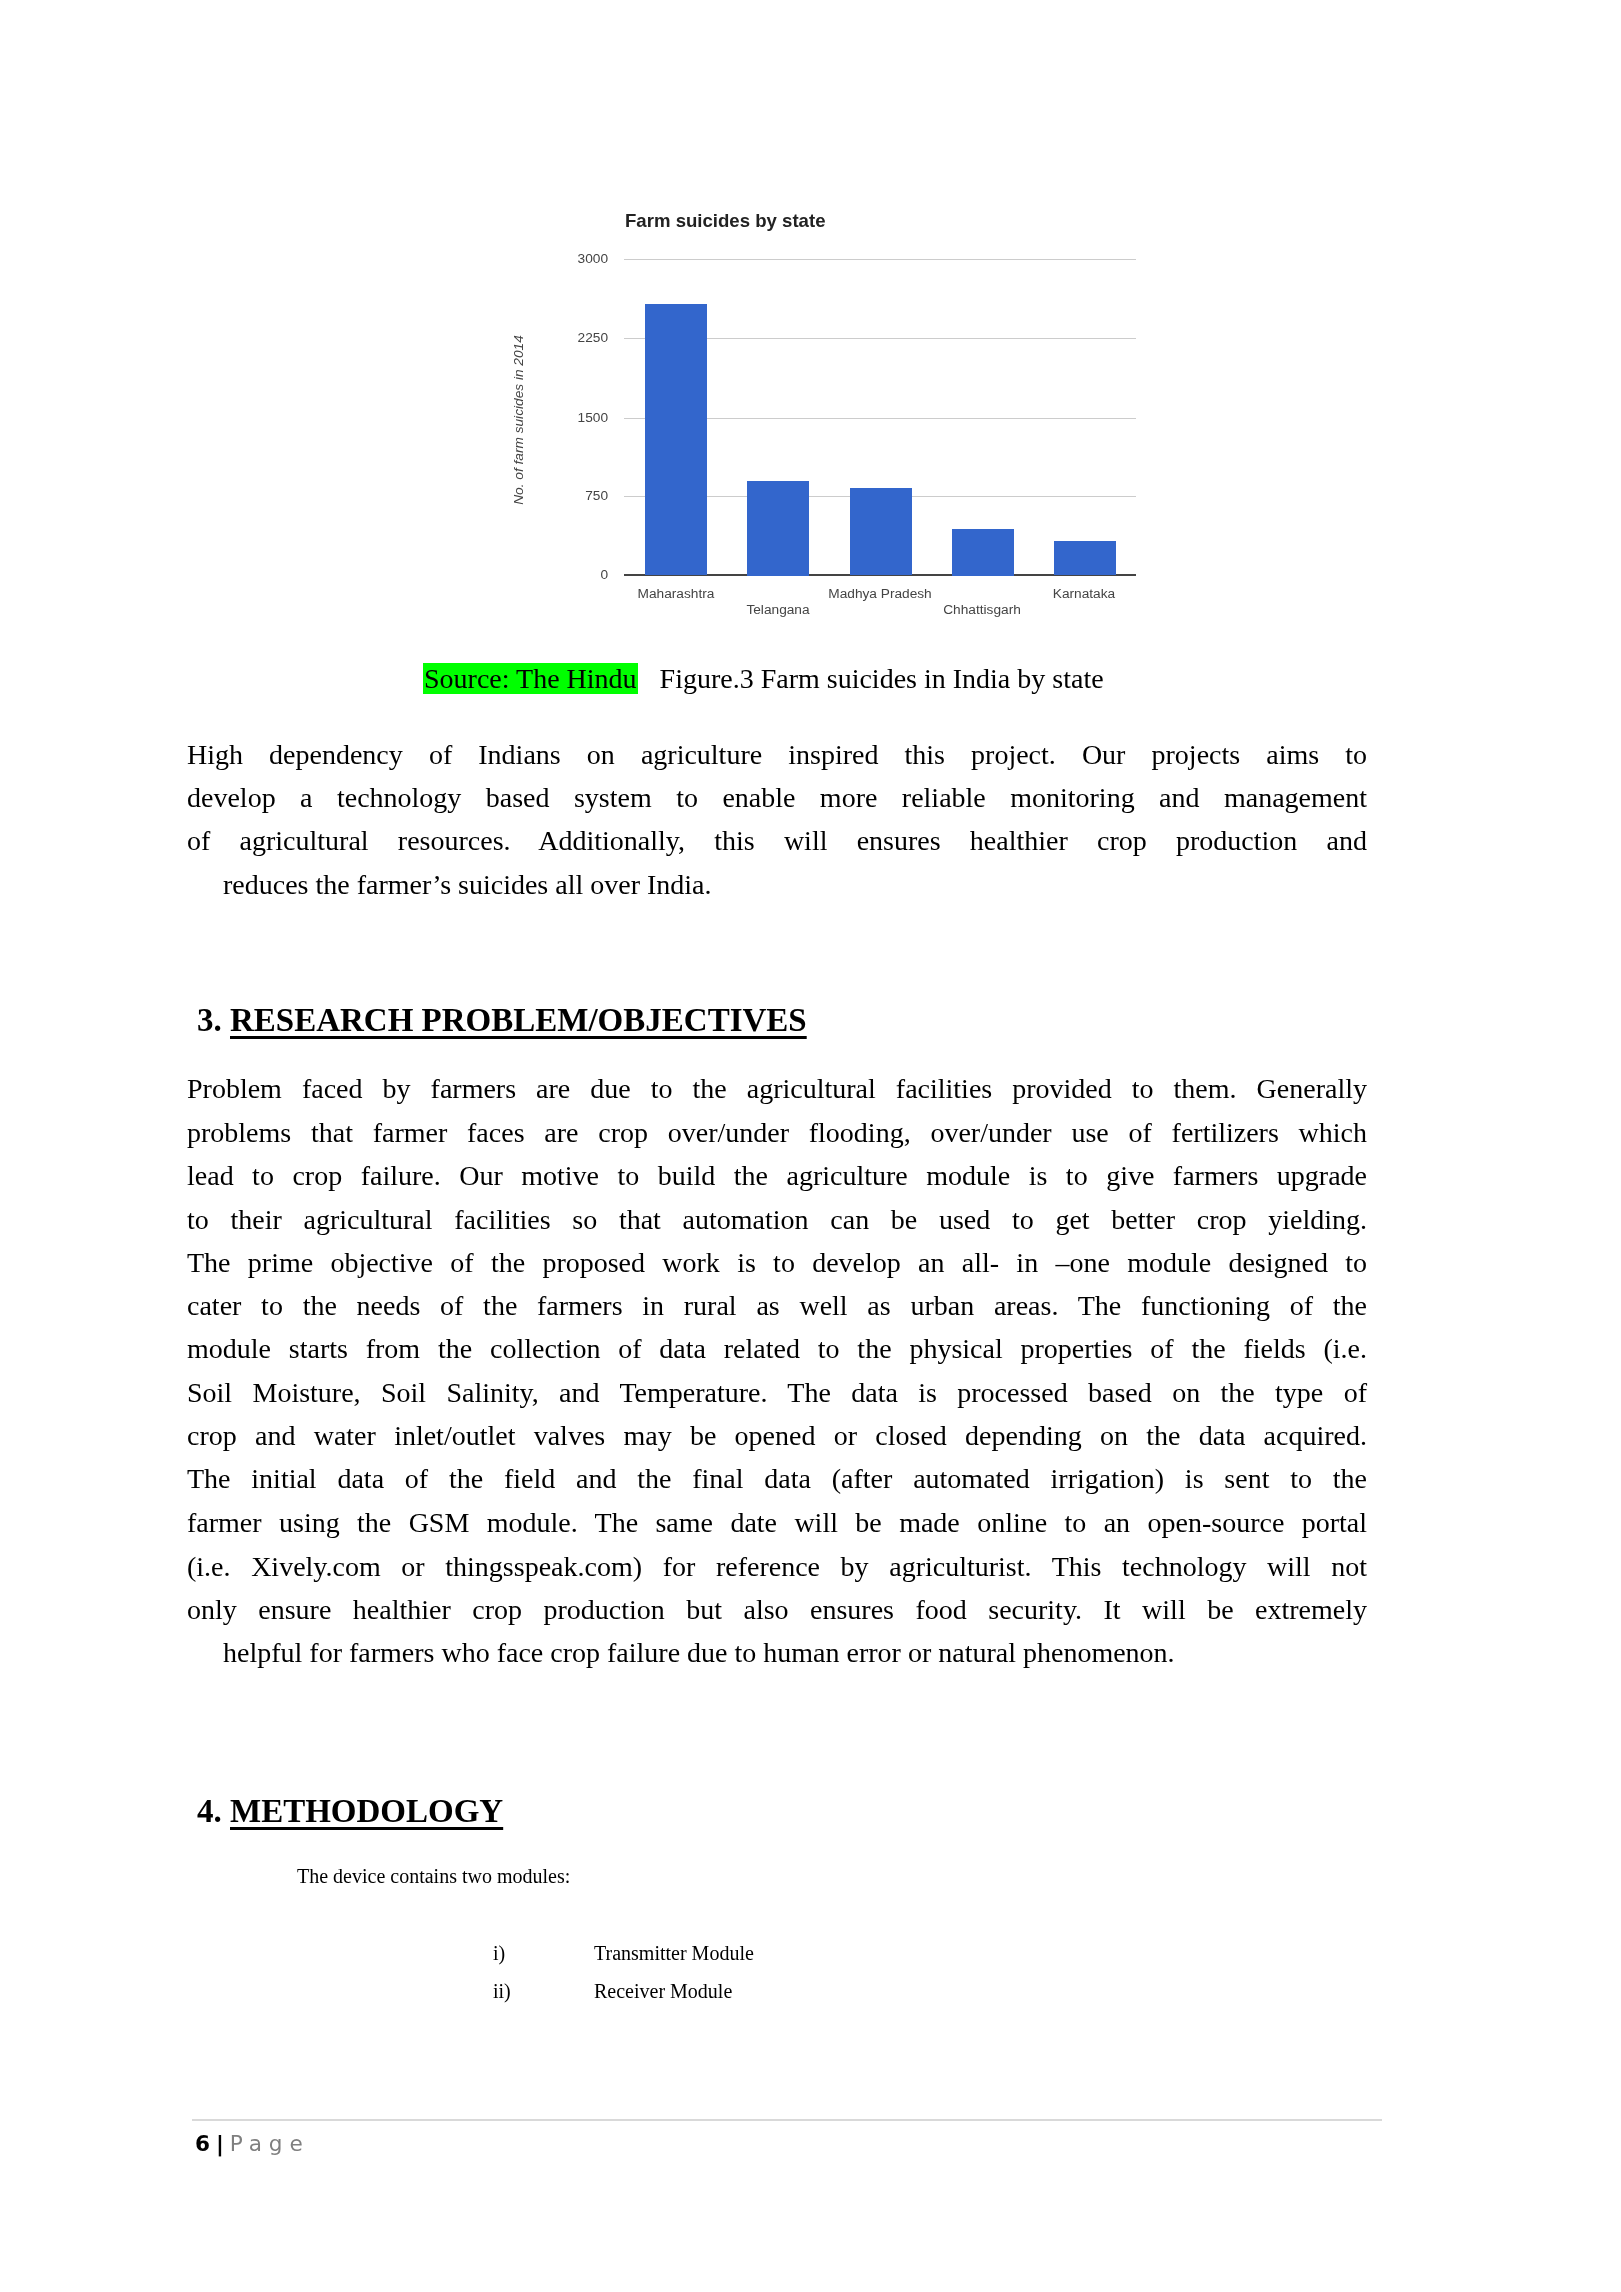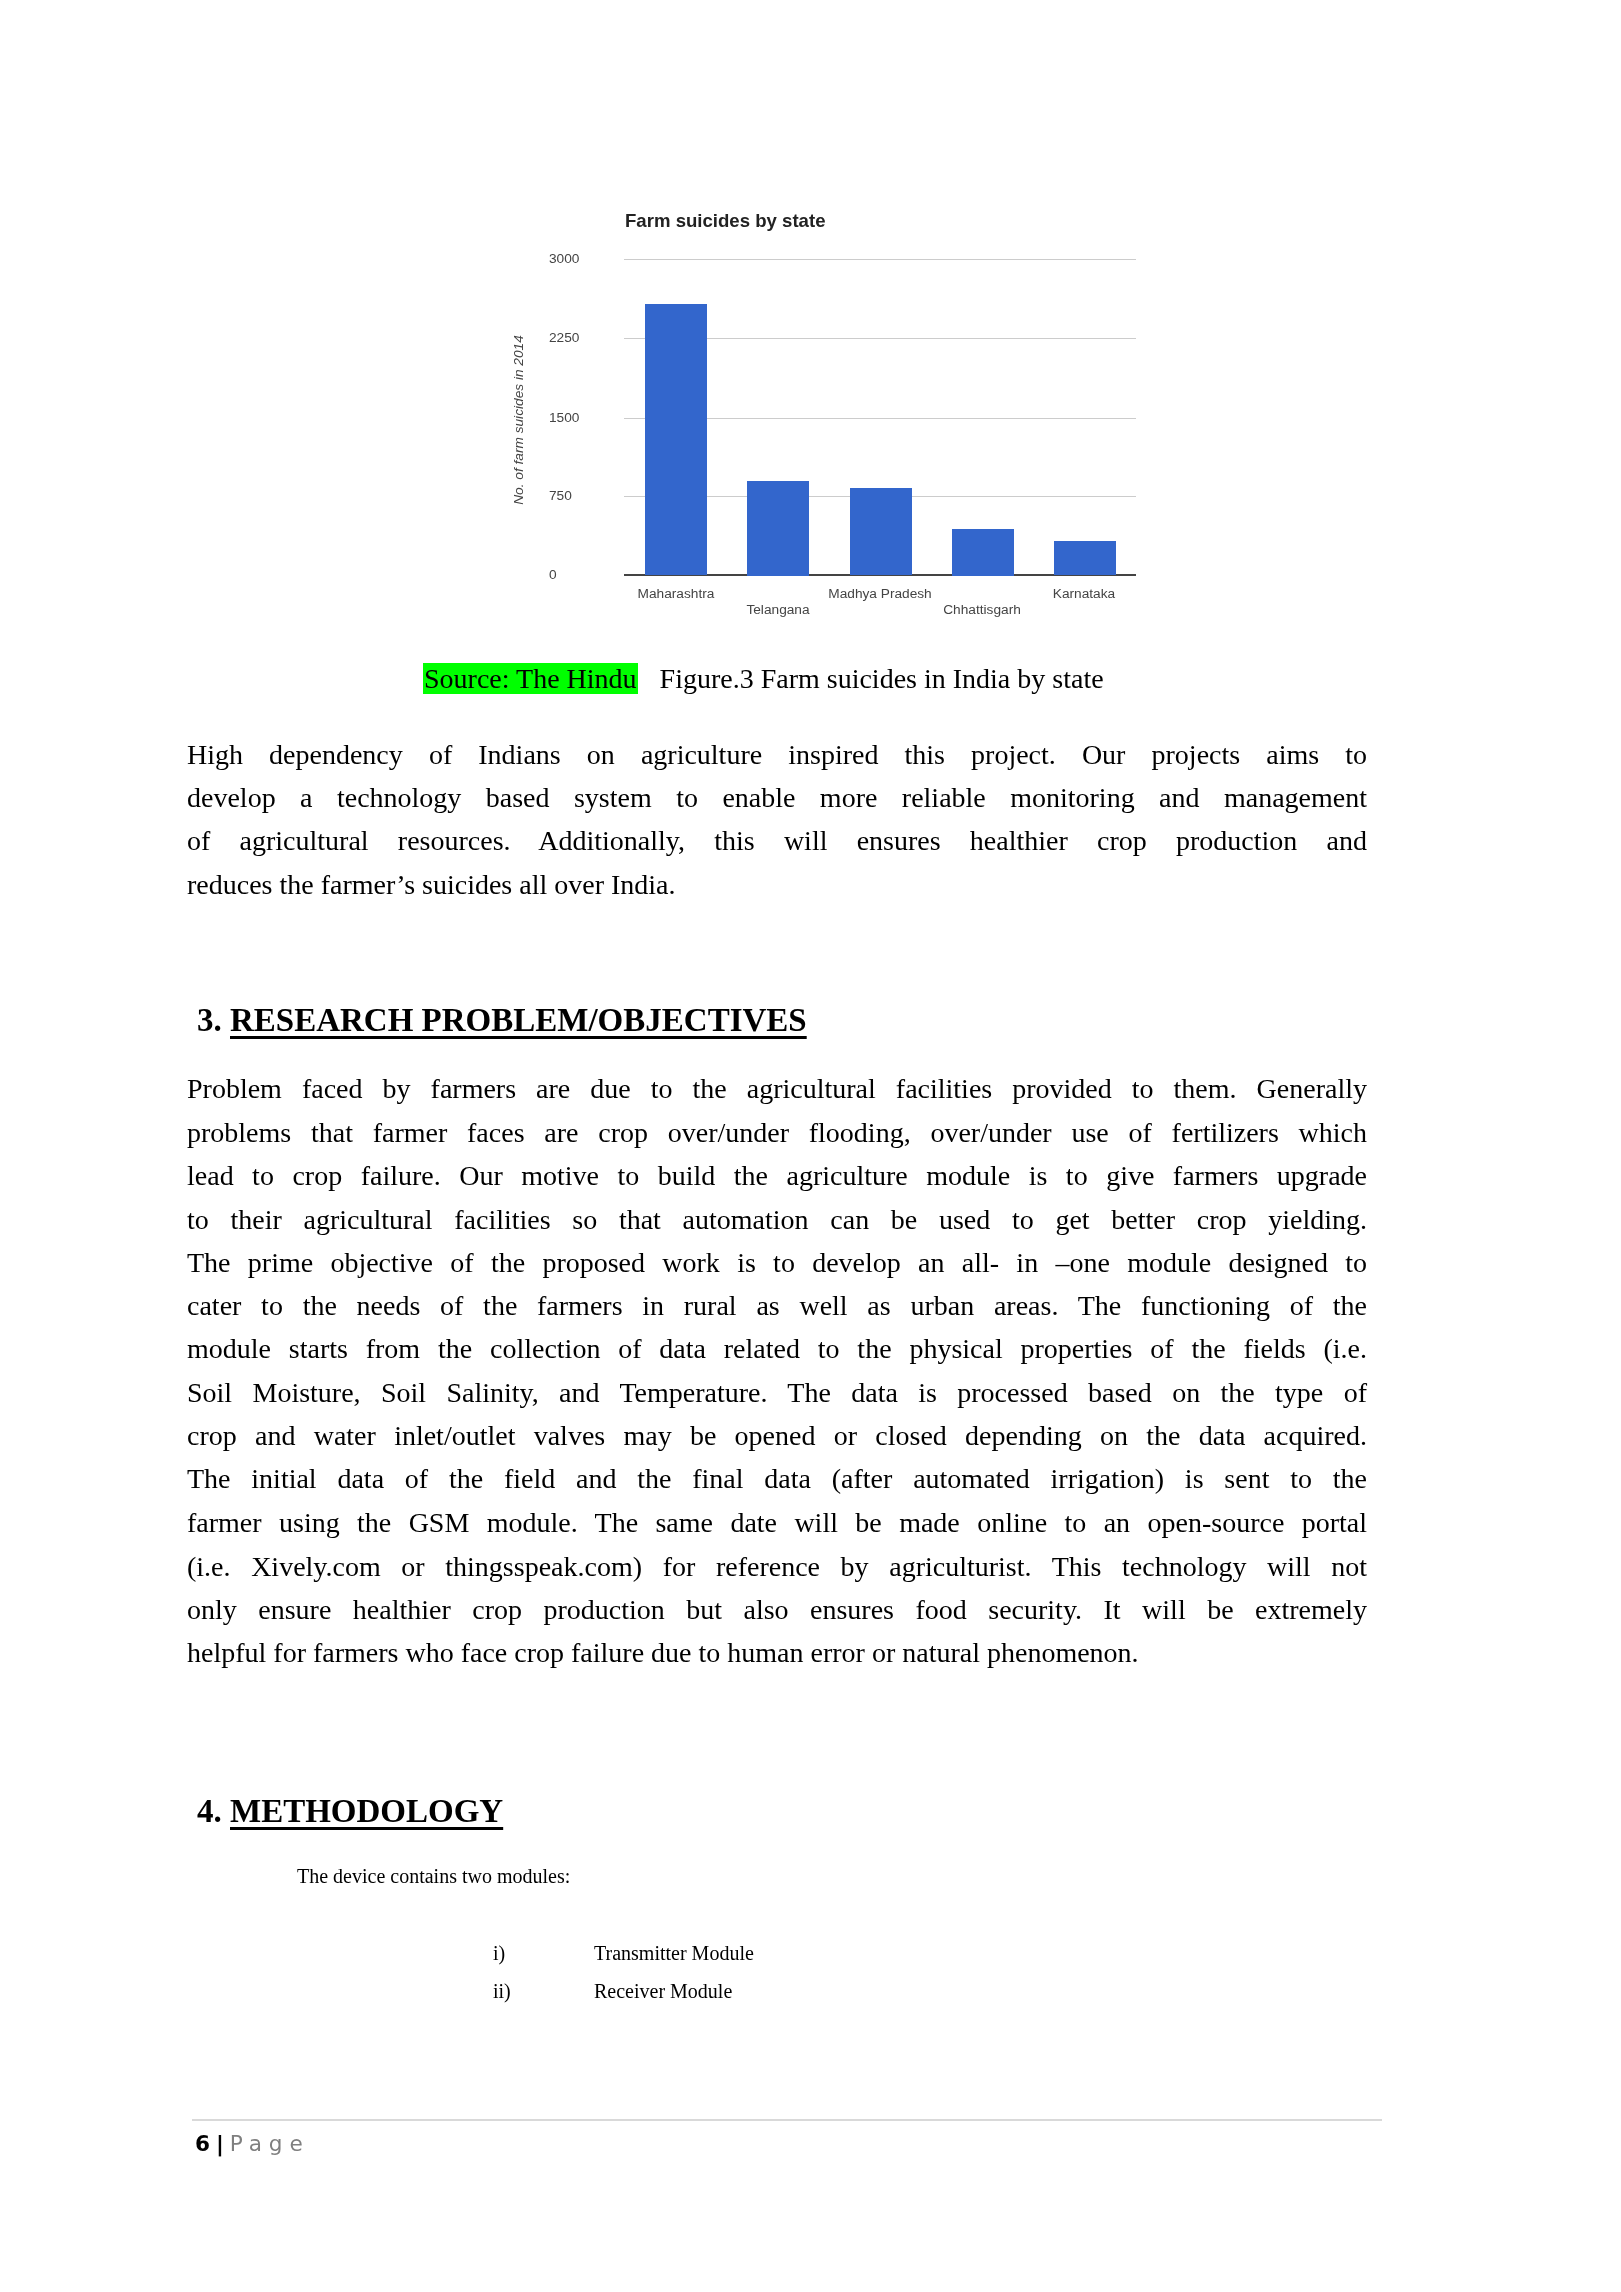--- a/index.html
+++ b/index.html
@@ -4,35 +4,35 @@
 <style>
   html, body { margin:0; padding:0; background:#ffffff; }
   body { width:1621px; height:2293px; position:relative; overflow:hidden;
          font-family:"Liberation Serif", serif; color:#000; }
   
   .chart { position:absolute; left:490px; top:196px; width:686px; height:441px; }
   .chart-title { position:absolute; left:135px; top:13.7px; font-family:"Liberation Sans", sans-serif;
                  font-weight:bold; font-size:18.6px; color:#222; white-space:nowrap; }
   .gridline { position:absolute; left:134px; width:512px; height:1px; background:#cccccc; }
   .baseline { position:absolute; left:134px; width:512px; height:2px; background:#444; }
-  .ytick { position:absolute; width:59px; left:59px; font-family:"Liberation Sans", sans-serif;
+  .ytick { position:absolute; width:59px; left:59px; text-align:right; font-family:"Liberation Sans", sans-serif;
            font-size:13.7px; color:#444; line-height:15.7px; }
   .ylabel { position:absolute; left:28px; top:224px; transform:translate(-50%,-50%) rotate(-90deg);
             font-family:"Liberation Sans", sans-serif; font-style:italic; font-size:13.7px; color:#444; white-space:nowrap; }
   .bar { position:absolute; background:#3366cc; }
   .xtick { position:absolute; font-family:"Liberation Sans", sans-serif; font-size:13.7px; color:#444;
            white-space:nowrap; transform:translateX(-50%); line-height:15.7px; }
   
   .caption { position:absolute; top:660px; left:423px; font-size:28px; line-height:37px; white-space:nowrap; }
   .source-hl { background:#00ff00; padding:0 1px; }
   .fig-cap { margin-left:22px; }
   
   .line { position:absolute; left:187px; width:1180px; font-size:28px; line-height:43px; white-space:nowrap;
           text-align:justify; text-align-last:justify; }
-  .line.last { text-align-last:left; }
+  .line.last { text-align-last:left;margin-left:36px; }
   .heading { position:absolute; left:197px; font-size:33px; font-weight:bold; line-height:43px; white-space:nowrap; }
   .heading .ul { text-decoration:underline; text-decoration-thickness:2.9px; text-underline-offset:4.9px;text-align:right; }
   .plain { position:absolute; font-size:20px; line-height:39px; white-space:nowrap; }
   
   .footer-rule { position:absolute; left:192px; top:2119px; width:1190px; height:2px; background:#d9d9d9; }
   .footer { position:absolute; left:195px; top:2129px; font-family:"DejaVu Sans", sans-serif; font-size:21.6px; line-height:29px; white-space:nowrap; }
   .footer .num { font-weight:bold; color:#000; }
   .footer .sep { font-weight:bold; color:#000; margin:0 5.9px; }
   .footer .pg { color:#7f7f7f; letter-spacing:6.9px; }
 </style>

